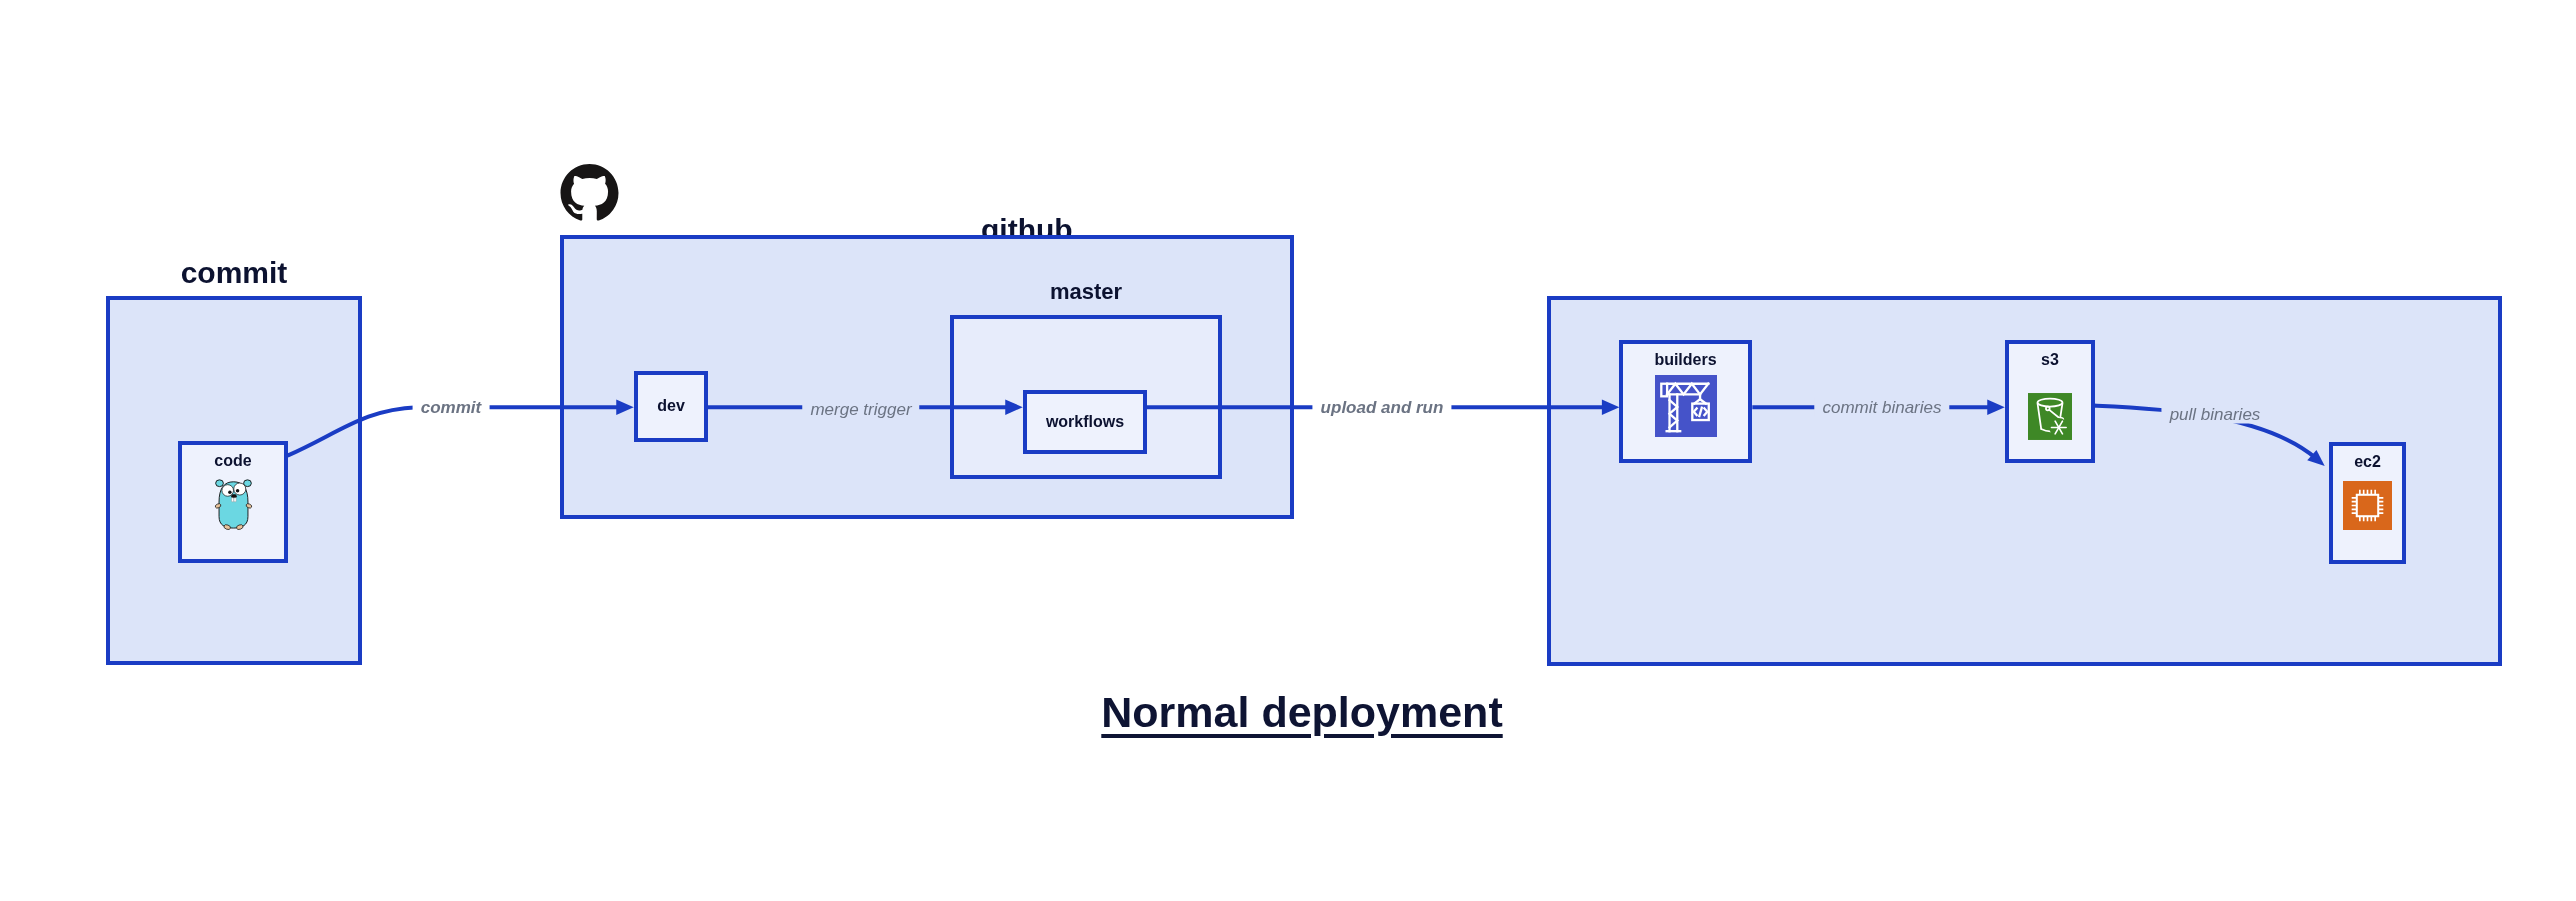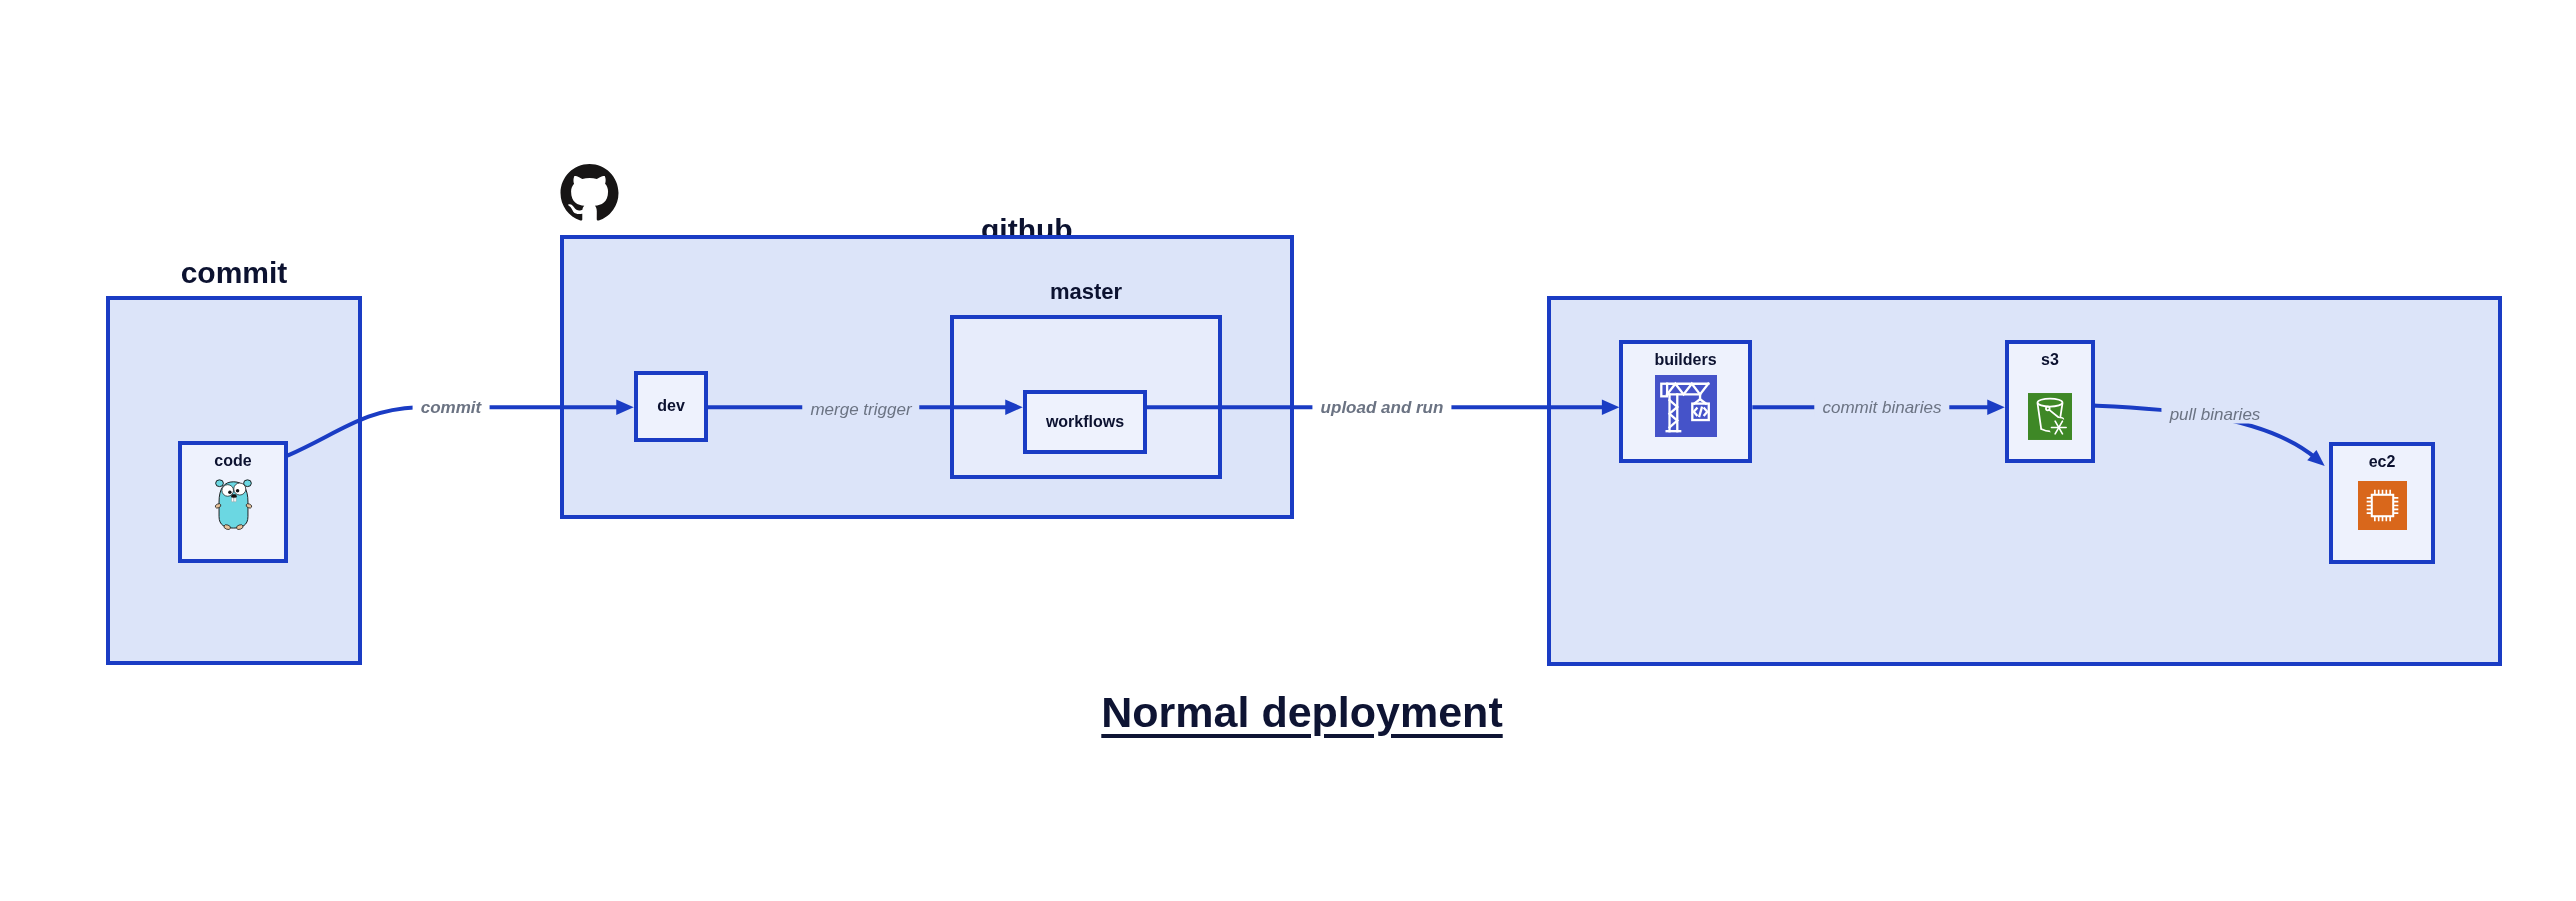--- a/index.html
+++ b/index.html
@@ -124,21 +124,21 @@
       </g>
       <circle cx="42" cy="47" r="13" fill="#3e8826"></circle>
       <g stroke="#ffffff" stroke-width="2.2" fill="none" stroke-linecap="round">
         <path d="M32 47 H52"></path>
         <path d="M37 38.3 L47 55.7"></path>
         <path d="M47 38.3 L37 55.7"></path>
       </g>
     </svg>
   </div>
 
-  <div class="node toplabel" style="left:2329px;top:442px;width:106px;height:122px;">
+  <div class="node toplabel" style="left:2329px;top:442px;width:77px;height:122px;">
     <div class="node-label">ec2</div>
     <svg class="icon-box" style="margin-top:9.3px;" width="49" height="49" viewBox="0 0 96 96">
       <rect x="0" y="0" width="96" height="96" fill="#d9671b"></rect>
       <g stroke="#ffffff" fill="none">
         <rect x="27" y="27" width="42" height="42" stroke-width="4"></rect>
         <g stroke-width="3.2">
           <path d="M33 17 V27 M40.5 17 V27 M48 17 V27 M55.5 17 V27 M63 17 V27"></path>
           <path d="M33 69 V79 M40.5 69 V79 M48 69 V79 M55.5 69 V79 M63 69 V79"></path>
           <path d="M17 33 H27 M17 40.5 H27 M17 48 H27 M17 55.5 H27 M17 63 H27"></path>
           <path d="M69 33 H79 M69 40.5 H79 M69 48 H79 M69 55.5 H79 M69 63 H79"></path>

